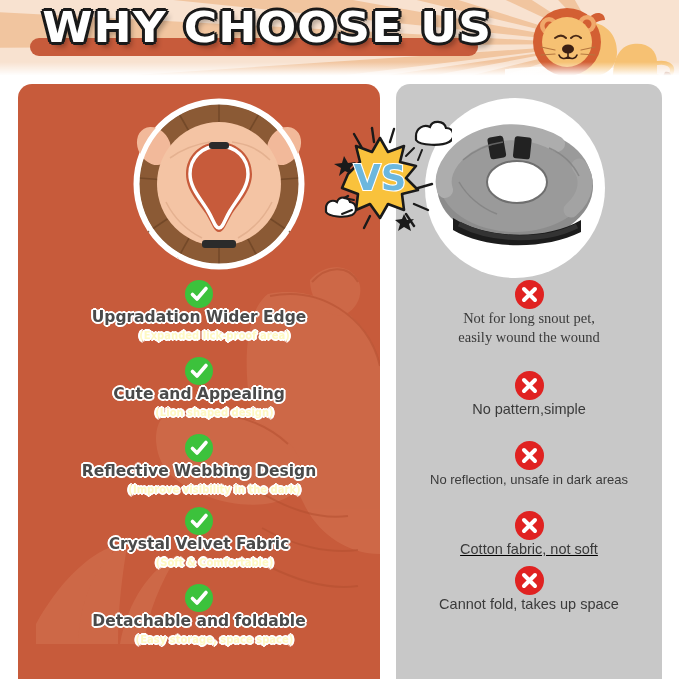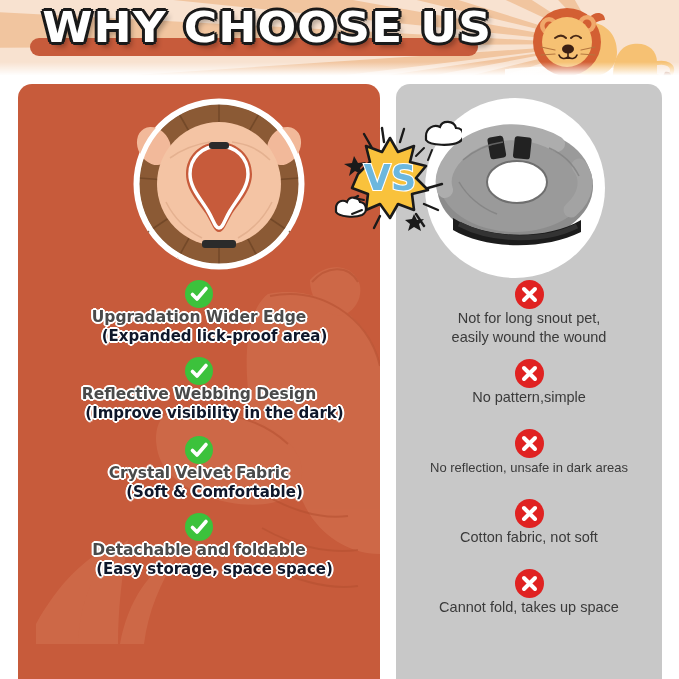--- a/index.html
+++ b/index.html
@@ -36,21 +36,21 @@
   .panel-right{left:396px;width:266px;background:#c8c8c8;}
   .watermark{position:absolute;inset:0;opacity:1;pointer-events:none;}
 
   
   .prod-left{position:absolute;left:92px;top:14px;width:218px;height:175px;}
   .circle-right{position:absolute;left:29px;top:14px;width:180px;height:180px;border-radius:50%;
     background:#ffffff;overflow:hidden;}
   .prod-right{position:absolute;left:4px;top:22px;width:172px;height:136px;}
 
   
-  .vs-wrap{position:absolute;left:328px;top:118px;width:134px;height:122px;}
+  .vs-wrap{position:absolute;left:318px;top:118px;width:134px;height:122px;}
 
   
   .feature-list{position:absolute;left:0;width:100%;}
   .flist-left{top:196px;}
   .flist-right{top:196px;}
 
   .feature{position:relative;width:100%;text-align:center;}
   .icon-badge{display:block;margin:0 auto;border-radius:50%;}
 
   .pro .icon-badge{width:28px;height:28px;background:#3cc23c;}
@@ -60,21 +60,21 @@
   .ftxt .l1,.ftxt .l2{display:block;white-space:nowrap;}
 
   .pro .ftxt{
     color:#ffffff;font-weight:bold;
     font-family:"DejaVu Sans","Liberation Sans",sans-serif;
     text-shadow:
       -1.4px -1.4px 0 #fff,1.4px -1.4px 0 #fff,-1.4px 1.4px 0 #fff,1.4px 1.4px 0 #fff,
       -2px 0 0 #fff,2px 0 0 #fff,0 -2px 0 #fff,0 2px 0 #fff;
   }
   .pro .ftxt .l1{font-size:15.5px;line-height:19px;color:#4a4a4a;}
-  .pro .ftxt .l2{font-size:15px;line-height:18px;color:#0f172a;padding-left:31px;}
+  .pro .ftxt .l2{font-size:10px;line-height:18px;color:#fef9c3;padding-left:31px;}
 
   .con .ftxt{color:#3a3a3a;font-weight:normal;}
   .con .ftxt .l1{font-size:14.5px;line-height:19px;}
   .con .ftxt .l2{font-size:14.5px;line-height:19px;}
 </style>
 </head>
 <body>
 
 <div class="stage">
 
@@ -193,22 +193,33 @@
           <svg viewBox="0 0 28 28" width="28" height="28">
               <path d="M7.5 14.5 L12 19 L21 8.5" fill="none" stroke="#fff" stroke-width="3.6" stroke-linecap="round" stroke-linejoin="round"></path>
             </svg>
         </span>
         <span class="ftxt">
           <span class="l1">Upgradation Wider Edge</span>
           <span class="l2">(Expanded lick-proof area)</span>
         </span>
       </div>
 
-
-      <div class="feature pro" style="margin-bottom:14px;">
+      <div class="feature pro" style="margin-bottom:12px;">
+        <span class="icon-badge">
+          <svg viewBox="0 0 28 28" width="28" height="28">
+              <path d="M7.5 14.5 L12 19 L21 8.5" fill="none" stroke="#fff" stroke-width="3.6" stroke-linecap="round" stroke-linejoin="round"></path>
+            </svg>
+        </span>
+        <span class="ftxt">
+          <span class="l1">Cute and Appealing</span>
+          <span class="l2">(Lion shaped design)</span>
+        </span>
+      </div>
+
+      <div class="feature pro" style="margin-bottom:8px;">
         <span class="icon-badge">
           <svg viewBox="0 0 28 28" width="28" height="28">
               <path d="M7.5 14.5 L12 19 L21 8.5" fill="none" stroke="#fff" stroke-width="3.6" stroke-linecap="round" stroke-linejoin="round"></path>
             </svg>
         </span>
         <span class="ftxt">
           <span class="l1">Reflective Webbing Design</span>
           <span class="l2">(Improve visibility in the dark)</span>
         </span>
       </div>
@@ -257,21 +268,21 @@
         <g fill="none" stroke="#7e7e7e" stroke-width="1.5" opacity="0.7">
           <path d="M34 40 C46 30 60 24 74 22"></path>
           <path d="M30 62 C38 76 52 88 68 94"></path>
           <path d="M120 28 C134 34 144 44 150 56"></path>
         </g>
       </svg>
     </div>
 
     <div class="feature-list flist-right">
 
-      <div class="feature con" style="margin-bottom:12px;">
+      <div class="feature con" style="margin-bottom:24px;font-family:Liberation Serif, serif;">
         <span class="icon-badge">
           <svg viewBox="0 0 29 29" width="29" height="29">
               <path d="M9 9 L20 20 M20 9 L9 20" fill="none" stroke="#fff" stroke-width="4" stroke-linecap="round"></path>
             </svg>
         </span>
         <span class="ftxt">
           <span class="l1">Not for long snout pet,</span>
           <span class="l2">easily wound the wound</span>
         </span>
       </div>
@@ -291,21 +302,21 @@
         <span class="icon-badge">
           <svg viewBox="0 0 29 29" width="29" height="29">
               <path d="M9 9 L20 20 M20 9 L9 20" fill="none" stroke="#fff" stroke-width="4" stroke-linecap="round"></path>
             </svg>
         </span>
         <span class="ftxt">
           <span class="l1" style="font-size:13px;">No reflection, unsafe in dark areas</span>
         </span>
       </div>
 
-      <div class="feature con" style="margin-bottom:22px;">
+      <div class="feature con" style="margin-bottom:7px;text-decoration:underline;">
         <span class="icon-badge">
           <svg viewBox="0 0 29 29" width="29" height="29">
               <path d="M9 9 L20 20 M20 9 L9 20" fill="none" stroke="#fff" stroke-width="4" stroke-linecap="round"></path>
             </svg>
         </span>
         <span class="ftxt">
           <span class="l1">Cotton fabric, not soft</span>
         </span>
       </div>
 

